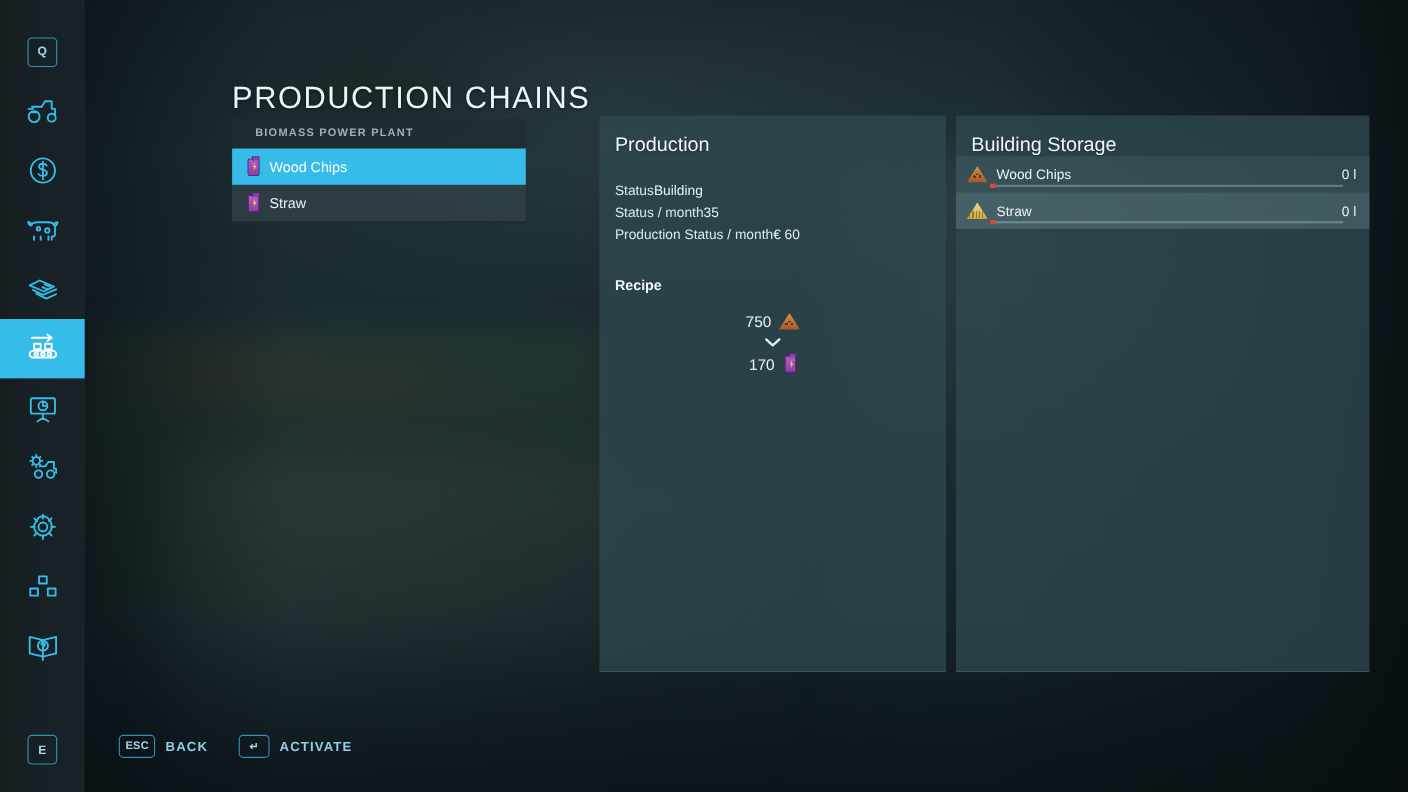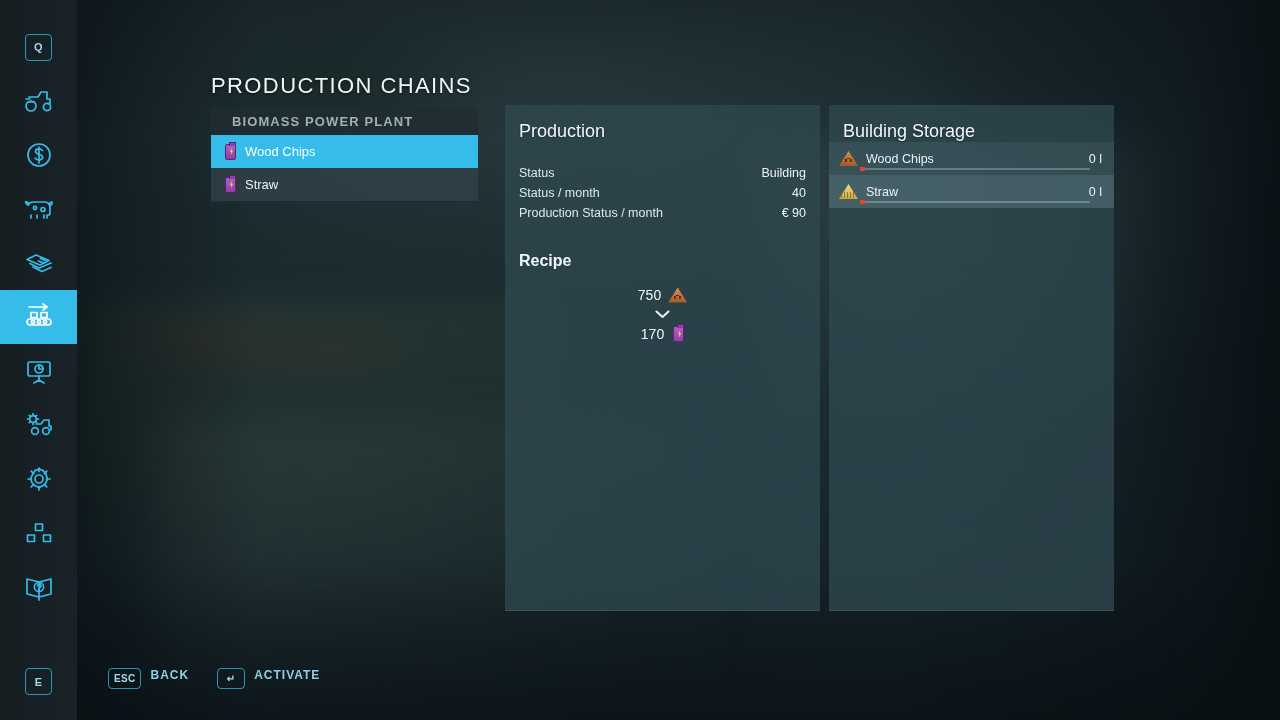--- a/index.html
+++ b/index.html
@@ -82,36 +82,36 @@
     letter-spacing: .3px;
     display: flex; align-items: center; justify-content: center;
   }
   .rail-key { width: 27px; height: 27px; }
 
   .rail-spacer-top { height: 20px; }
 
   
   .page-title {
     position: absolute; left: 211px; top: 73px;
-    font-size: 22px; letter-spacing: 1.4px;
+    font-size: 28px; letter-spacing: 1.4px;
     color: #eef5f8; font-weight: normal;
     text-transform: uppercase;
     text-shadow: 0 1px 3px rgba(0,0,0,.55);
   }
 
   
   .chain-list {
     position: absolute; left: 211px; top: 108px; width: 267px;
     background: rgba(32,45,51,0.82);
     padding-bottom: 2px;
   }
   .chain-head {
     height: 27px; line-height: 27px;
     padding-left: 21px;
-    font-size: 13px; letter-spacing: 1.1px; font-weight: bold;
+    font-size: 10px; letter-spacing: 1.1px; font-weight: bold;
     color: #9fb0b6; text-transform: uppercase;
   }
   .chain-row {
     height: 33px; display: flex; align-items: center;
     padding-left: 12px;
   }
   .chain-row.selected { background: #35bce8; }
   .chain-row.dim { background: rgba(122,152,162,0.16); }
   .chain-label { font-size: 13px; color: #e9f3f7; margin-left: 9px; }
   .chain-row.selected .chain-label { color: #ffffff; }
@@ -151,38 +151,39 @@
   .pile-straw b {
     position:absolute; left:2px; top:8px; width:15px; height:6px;
     background: repeating-linear-gradient(90deg, rgba(130,100,30,.75) 0 1px, transparent 1px 3px);
   }
 
   
   .panel {
     position: absolute;
     background: rgba(47,72,80,0.78);
     border-bottom: 1px solid rgba(150,180,190,0.18);
+    margin-left: 40px;
   }
   #production-panel { left: 505px; top: 105px; width: 315px; height: 506px; }
-  #storage-panel    { left: 829px; top: 105px; width: 285px; height: 506px; }
+  #storage-panel    { left: 829px; top: 105px; width: 376px; height: 506px; }
 
   .panel-title {
     font-size: 18px; color: #f0f7fa; font-weight: normal;
     padding: 16px 0 0 14px;
     text-shadow: 0 1px 2px rgba(0,0,0,.4);
   }
 
   .kv-list { margin-top: 21px; padding: 0 14px; }
-  .kv-row { display: flex; justify-content: space-between; height: 20px; align-items: center; }
+  .kv-row { display: flex; height: 20px; align-items: center; }
   .kv-key { font-size: 12.5px; color: #dbe8ee; }
   .kv-val { font-size: 12.5px; color: #e8f2f6; }
 
   .recipe-title {
     margin-top: 29px; padding-left: 14px;
-    font-size: 16px; font-weight: bold; color: #f0f7fa;
+    font-size: 13px; font-weight: bold; color: #f0f7fa;
   }
   .recipe-body { margin-top: 16px; display:flex; flex-direction: column; align-items: center; }
   .recipe-line { display: flex; align-items: center; gap: 7px; height: 18px; }
   .recipe-amt { font-size: 14px; color: #eef5f8; }
   .recipe-arrow {
     margin: 6px 0; width: 15px; height: 9px;
   }
   .recipe-arrow svg { display:block; }
   .recipe-arrow path { stroke:#e6f1f5; stroke-width:2.1; fill:none; stroke-linecap:round; stroke-linejoin:round; }
 
@@ -209,21 +210,21 @@
     position: absolute; left: 31px; right: 24px; bottom: 5px; height: 2px;
     background: rgba(210,230,238,0.30);
   }
   .store-bar em {
     position: absolute; left: 0; top: -1px; width: 5px; height: 4px;
     background: #e3452f; display:block;
   }
 
   
   .footer { position: absolute; left: 108px; top: 668px; display: flex; align-items: center; gap: 28px; }
-  .hint { display: flex; gap: 9px; }
+  .hint { display: flex; align-items: center; gap: 9px; }
   .hint-key { height: 21px; min-width: 28px; padding: 0 5px; font-size: 10px; }
   .hint-label {
     font-size: 12px; font-weight: bold; letter-spacing: 1px;
     color: #8fcde6; text-transform: uppercase;
   }
   .bottom-key { position: absolute; left: 25px; top: 668px; width: 27px; height: 27px; }
 </style>
 </head>
 <body>
 
@@ -357,25 +358,25 @@
   <div class="panel" id="production-panel">
     <div class="panel-title">Production</div>
 
     <div class="kv-list">
       <div class="kv-row">
         <span class="kv-key">Status</span>
         <span class="kv-val">Building</span>
       </div>
       <div class="kv-row">
         <span class="kv-key">Status / month</span>
-        <span class="kv-val">40</span>
+        <span class="kv-val">35</span>
       </div>
       <div class="kv-row">
         <span class="kv-key">Production Status / month</span>
-        <span class="kv-val">€ 90</span>
+        <span class="kv-val">€ 60</span>
       </div>
     </div>
 
     <div class="recipe-title">Recipe</div>
 
     <div class="recipe-body">
       <div class="recipe-line">
         <span class="recipe-amt">750</span>
         <span class="ico-pile pile-wood">
             <i></i>

